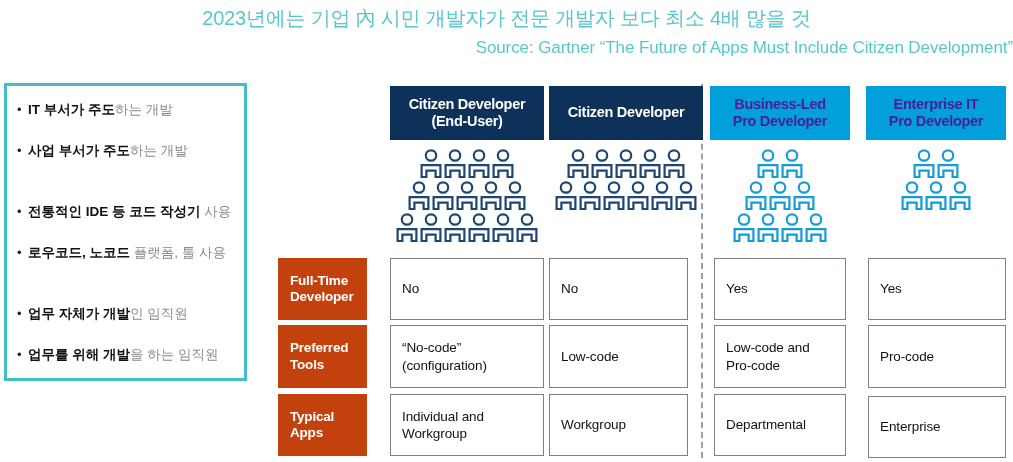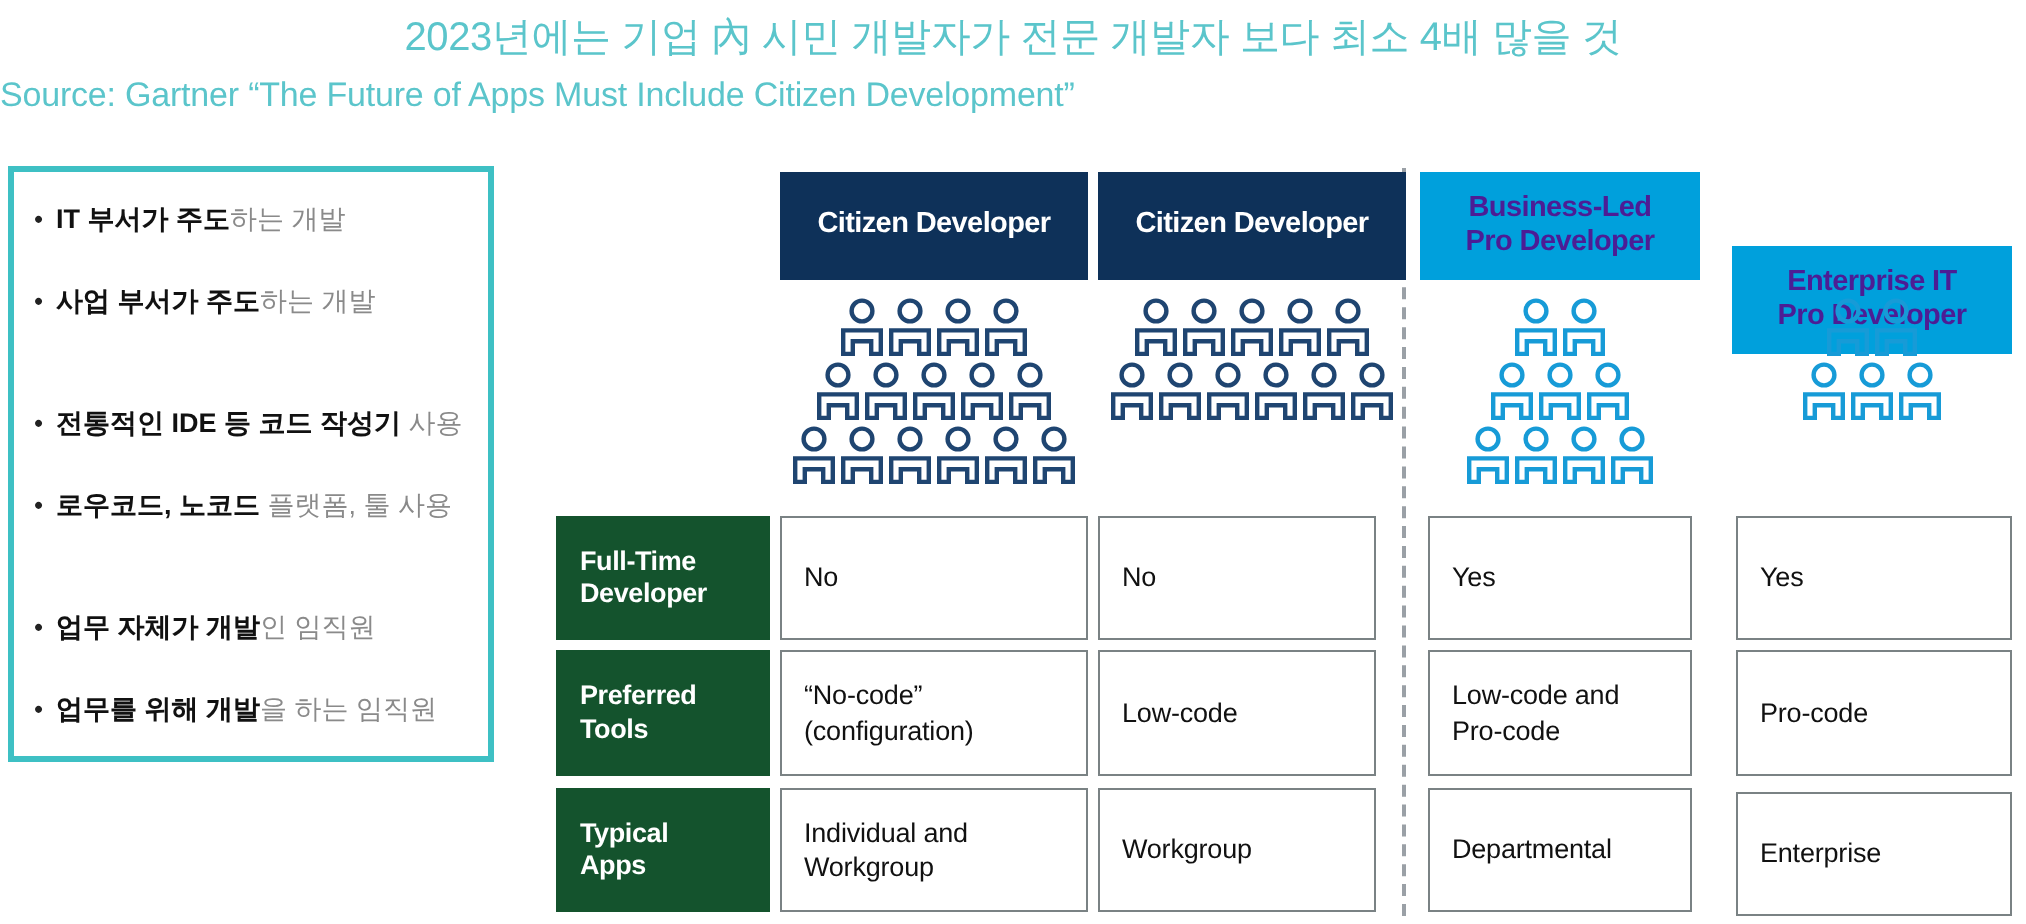--- a/index.html
+++ b/index.html
@@ -10,21 +10,21 @@
     -webkit-font-smoothing:antialiased;
   }
 
   
   #title{
     position:absolute;left:0;top:5px;width:1013px;text-align:center;
     font-size:20px;font-weight:400;color:#5BC5CB;letter-spacing:-0.2px;
     white-space:nowrap;
   }
   #subtitle{
-    position:absolute;left:0;top:38px;width:1013px;text-align:left;
+    position:absolute;left:0;top:38px;width:1013px;text-align:right;
     font-size:17px;font-weight:400;color:#5BC5CB;letter-spacing:-0.1px;
     white-space:nowrap;
   }
 
   
   #left-panel{
     position:absolute;left:4px;top:83px;width:243px;height:298px;
     border:3px solid #3EC0C4;background:#ffffff;box-sizing:border-box;
   }
   .bullet-row{
@@ -57,22 +57,22 @@
   .people-cluster{
     position:absolute;top:148px;height:100px;
     display:flex;flex-direction:column;align-items:center;justify-content:flex-start;
     gap:2px;
   }
   .people-row{display:flex;gap:2px;justify-content:center;}
   .person{width:22px;height:30px;display:block;}
 
   
   .row-label{
-    position:absolute;left:278px;width:107px;
-    background:#14532d;color:#ffffff;
+    position:absolute;left:278px;width:89px;
+    background:#c2410c;color:#ffffff;
     display:flex;align-items:center;
     font-size:13.5px;font-weight:bold;line-height:1.2;
     padding-left:12px;box-sizing:border-box;letter-spacing:-0.2px;
   }
 
   
   .cell{
     position:absolute;background:#ffffff;border:1.5px solid #7a8284;
     box-sizing:border-box;display:flex;align-items:center;
     font-size:13.5px;color:#111;line-height:1.28;
@@ -111,20 +111,21 @@
       <span><span class="b-strong">업무를 위해 개발</span><span class="b-soft">을 하는 임직원</span></span>
     </div>
   </div>
 
 <div id="divider"></div>
 
 <div id="dynamic-root">
     <div class="col-header hdr-navy" style="left: 390px; width: 154px;">
       <div>
         <div>Citizen Developer</div>
+        <div>(End-User)</div>
       </div>
     </div>
     <div class="people-cluster" style="left: 390px; width: 154px;">
       <div class="people-row">
         <svg class="person" viewBox="0 0 22 30">
           <circle cx="11" cy="7.5" r="5.2" fill="none" stroke="#1F4571" stroke-width="2.2"></circle>
           <path d="M1.6 17.2 H20.4 V29 H15.6 V22.6 H6.4 V29 H1.6 Z" fill="none" stroke="#1F4571" stroke-width="2.2" stroke-linejoin="miter"></path>
         </svg>
         <svg class="person" viewBox="0 0 22 30">
           <circle cx="11" cy="7.5" r="5.2" fill="none" stroke="#1F4571" stroke-width="2.2"></circle>
@@ -286,21 +287,21 @@
         <svg class="person" viewBox="0 0 22 30">
           <circle cx="11" cy="7.5" r="5.2" fill="none" stroke="#179BD7" stroke-width="2.2"></circle>
           <path d="M1.6 17.2 H20.4 V29 H15.6 V22.6 H6.4 V29 H1.6 Z" fill="none" stroke="#179BD7" stroke-width="2.2" stroke-linejoin="miter"></path>
         </svg>
         <svg class="person" viewBox="0 0 22 30">
           <circle cx="11" cy="7.5" r="5.2" fill="none" stroke="#179BD7" stroke-width="2.2"></circle>
           <path d="M1.6 17.2 H20.4 V29 H15.6 V22.6 H6.4 V29 H1.6 Z" fill="none" stroke="#179BD7" stroke-width="2.2" stroke-linejoin="miter"></path>
         </svg>
       </div>
     </div>
-    <div class="col-header hdr-blue" style="left: 866px; width: 140px; margin-top: 37px;">
+    <div class="col-header hdr-blue" style="left: 866px; width: 140px;">
       <div>
         <div>Enterprise IT</div>
         <div>Pro Developer</div>
       </div>
     </div>
     <div class="people-cluster" style="left: 866px; width: 140px;">
       <div class="people-row">
         <svg class="person" viewBox="0 0 22 30">
           <circle cx="11" cy="7.5" r="5.2" fill="none" stroke="#179BD7" stroke-width="2.2"></circle>
           <path d="M1.6 17.2 H20.4 V29 H15.6 V22.6 H6.4 V29 H1.6 Z" fill="none" stroke="#179BD7" stroke-width="2.2" stroke-linejoin="miter"></path>

